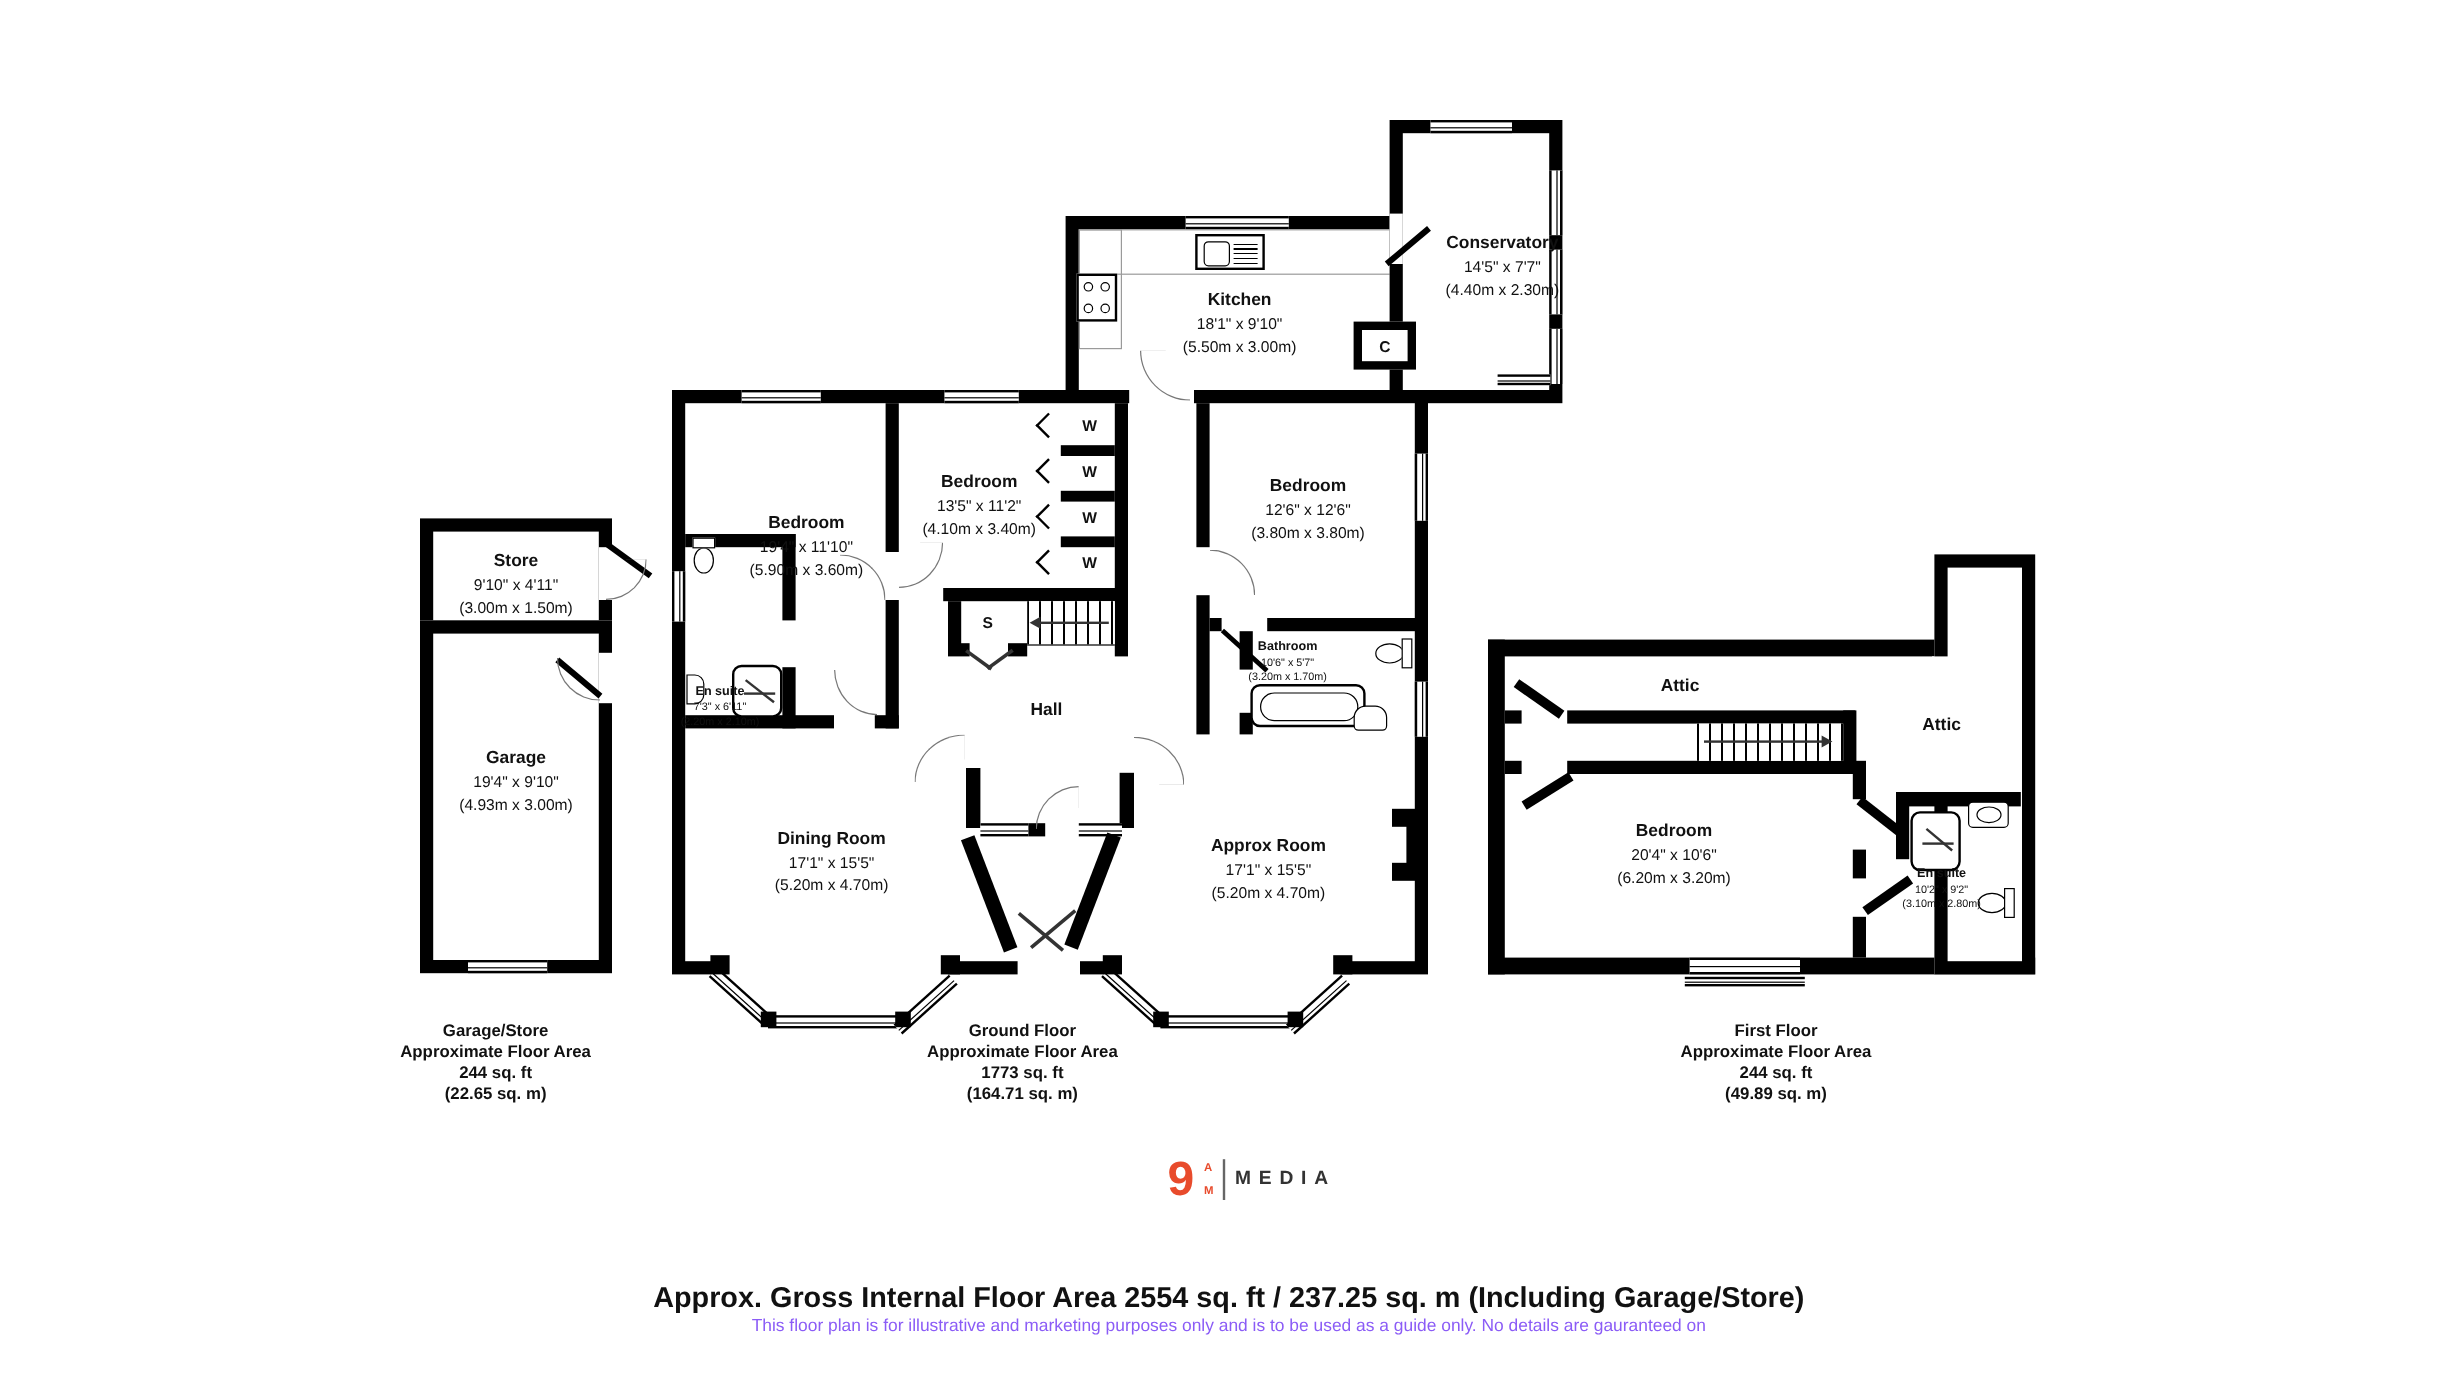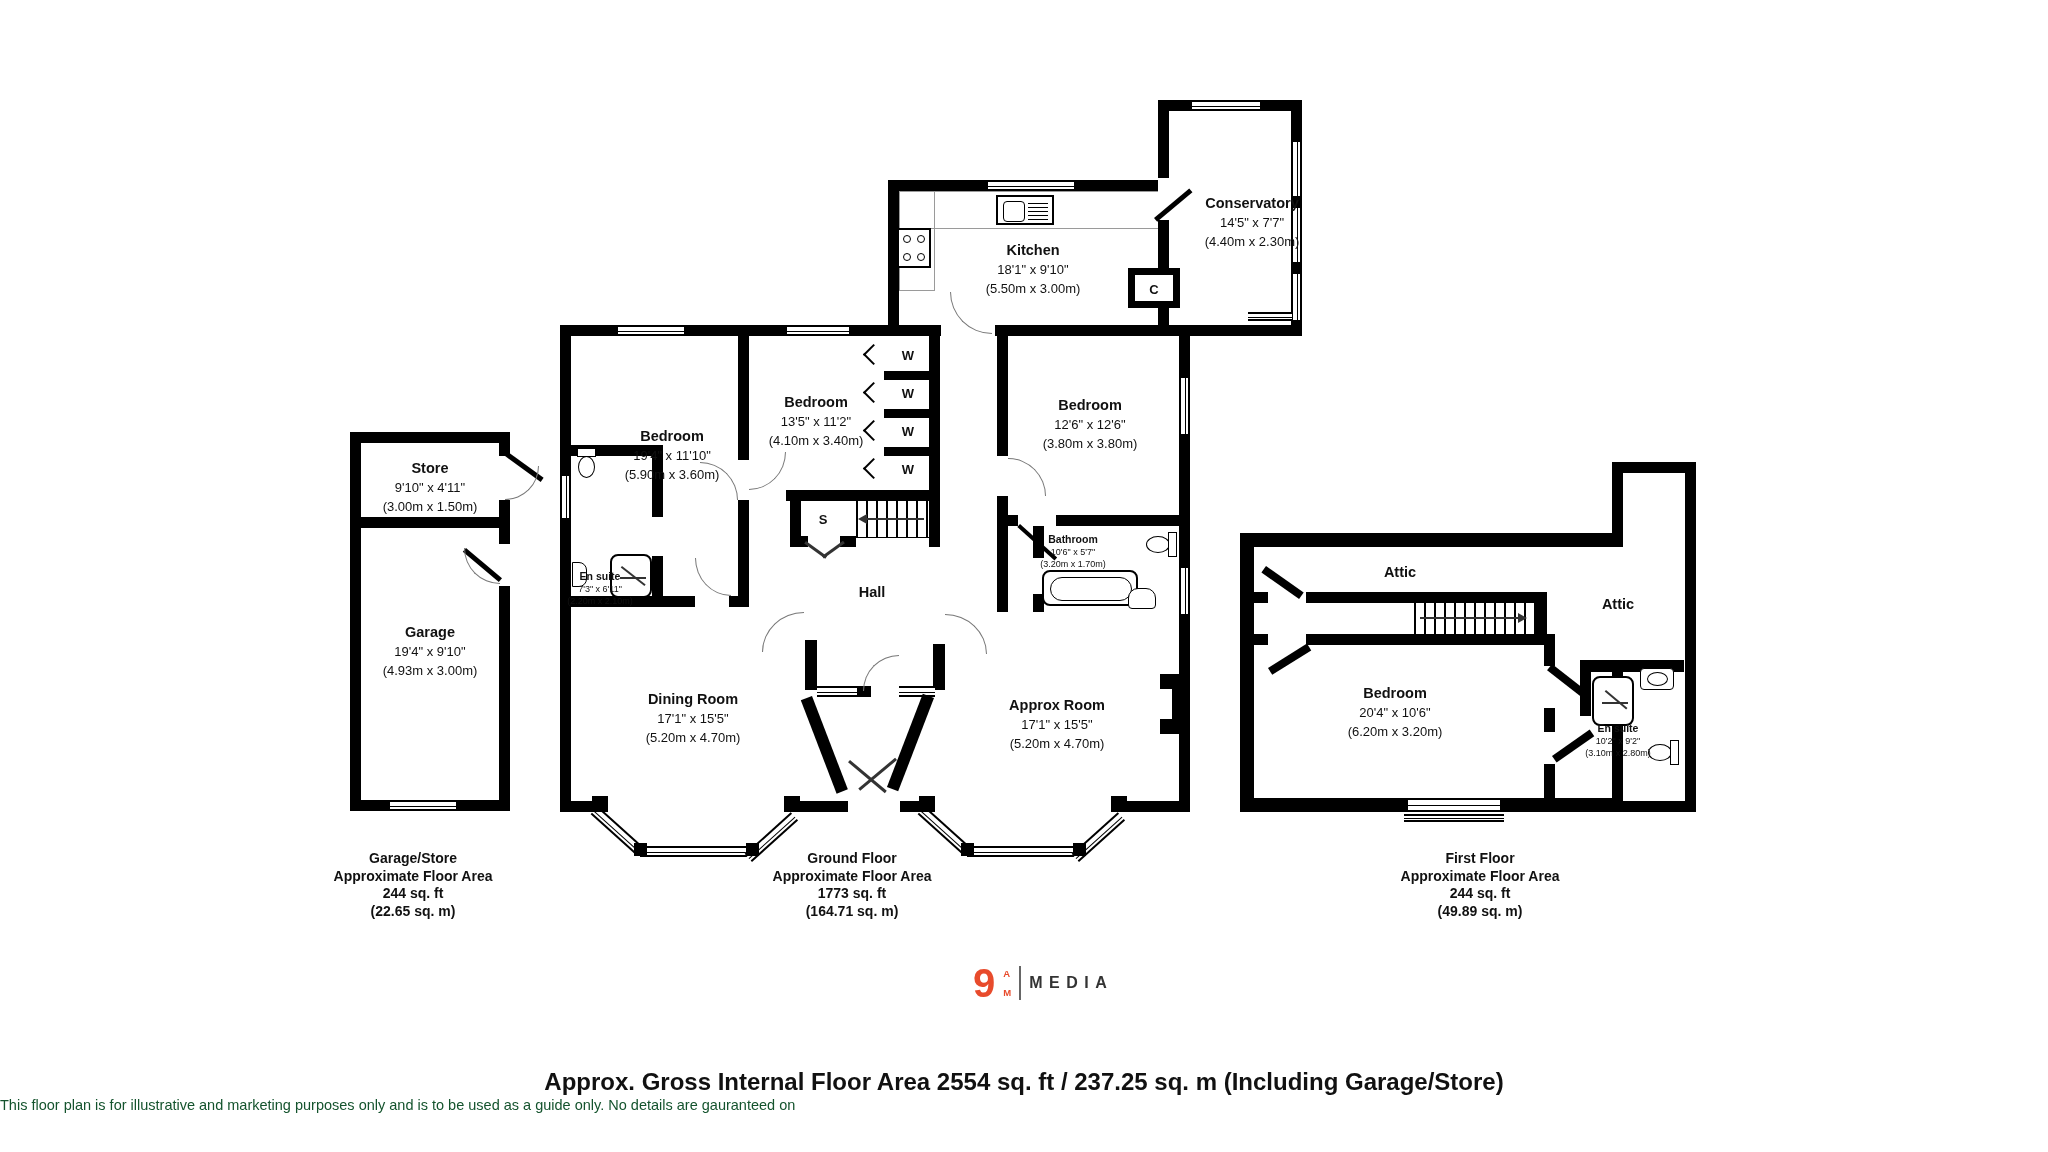--- a/index.html
+++ b/index.html
@@ -35,21 +35,21 @@
   .ah-left{position:absolute;width:0;height:0;border-top:5px solid transparent;border-bottom:5px solid transparent;border-right:9px solid #333;}
   .ah-right{position:absolute;width:0;height:0;border-top:5px solid transparent;border-bottom:5px solid transparent;border-left:9px solid #333;}
   .caption{position:absolute;text-align:center;transform:translateX(-50%);font-weight:bold;font-size:14px;line-height:17.5px;white-space:nowrap;}
   .caption span{display:block;}
   .logo{position:absolute;display:flex;align-items:center;gap:8px;}
   .logo .nine{font-size:40px;font-weight:bold;line-height:32px;}
   .logo .am{display:flex;flex-direction:column;justify-content:space-between;height:30px;font-size:9.5px;font-weight:bold;}
   .logo .bar{width:2px;height:34px;background:#666;}
   .logo .media{font-size:16px;font-weight:bold;letter-spacing:6.5px;}
   .ftitle{position:absolute;width:100%;text-align:center;font-weight:bold;font-size:24px;}
-  .fdisc{position:absolute;width:100%;font-size:14.5px;line-height:19px;color:#14532d;}
+  .fdisc{position:absolute;width:100%;text-align:center;font-size:14.5px;line-height:19px;color:#8b5cf6;}
   .fdisc span{display:block;}
 </style>
 </head>
 <body>
 
 <div class="canvas">
 
   <div class="room" style="left:350px;top:432px;width:160px;height:96px;"></div>
   <div class="room" style="left:350px;top:517px;width:160px;height:294px;"></div>
 

